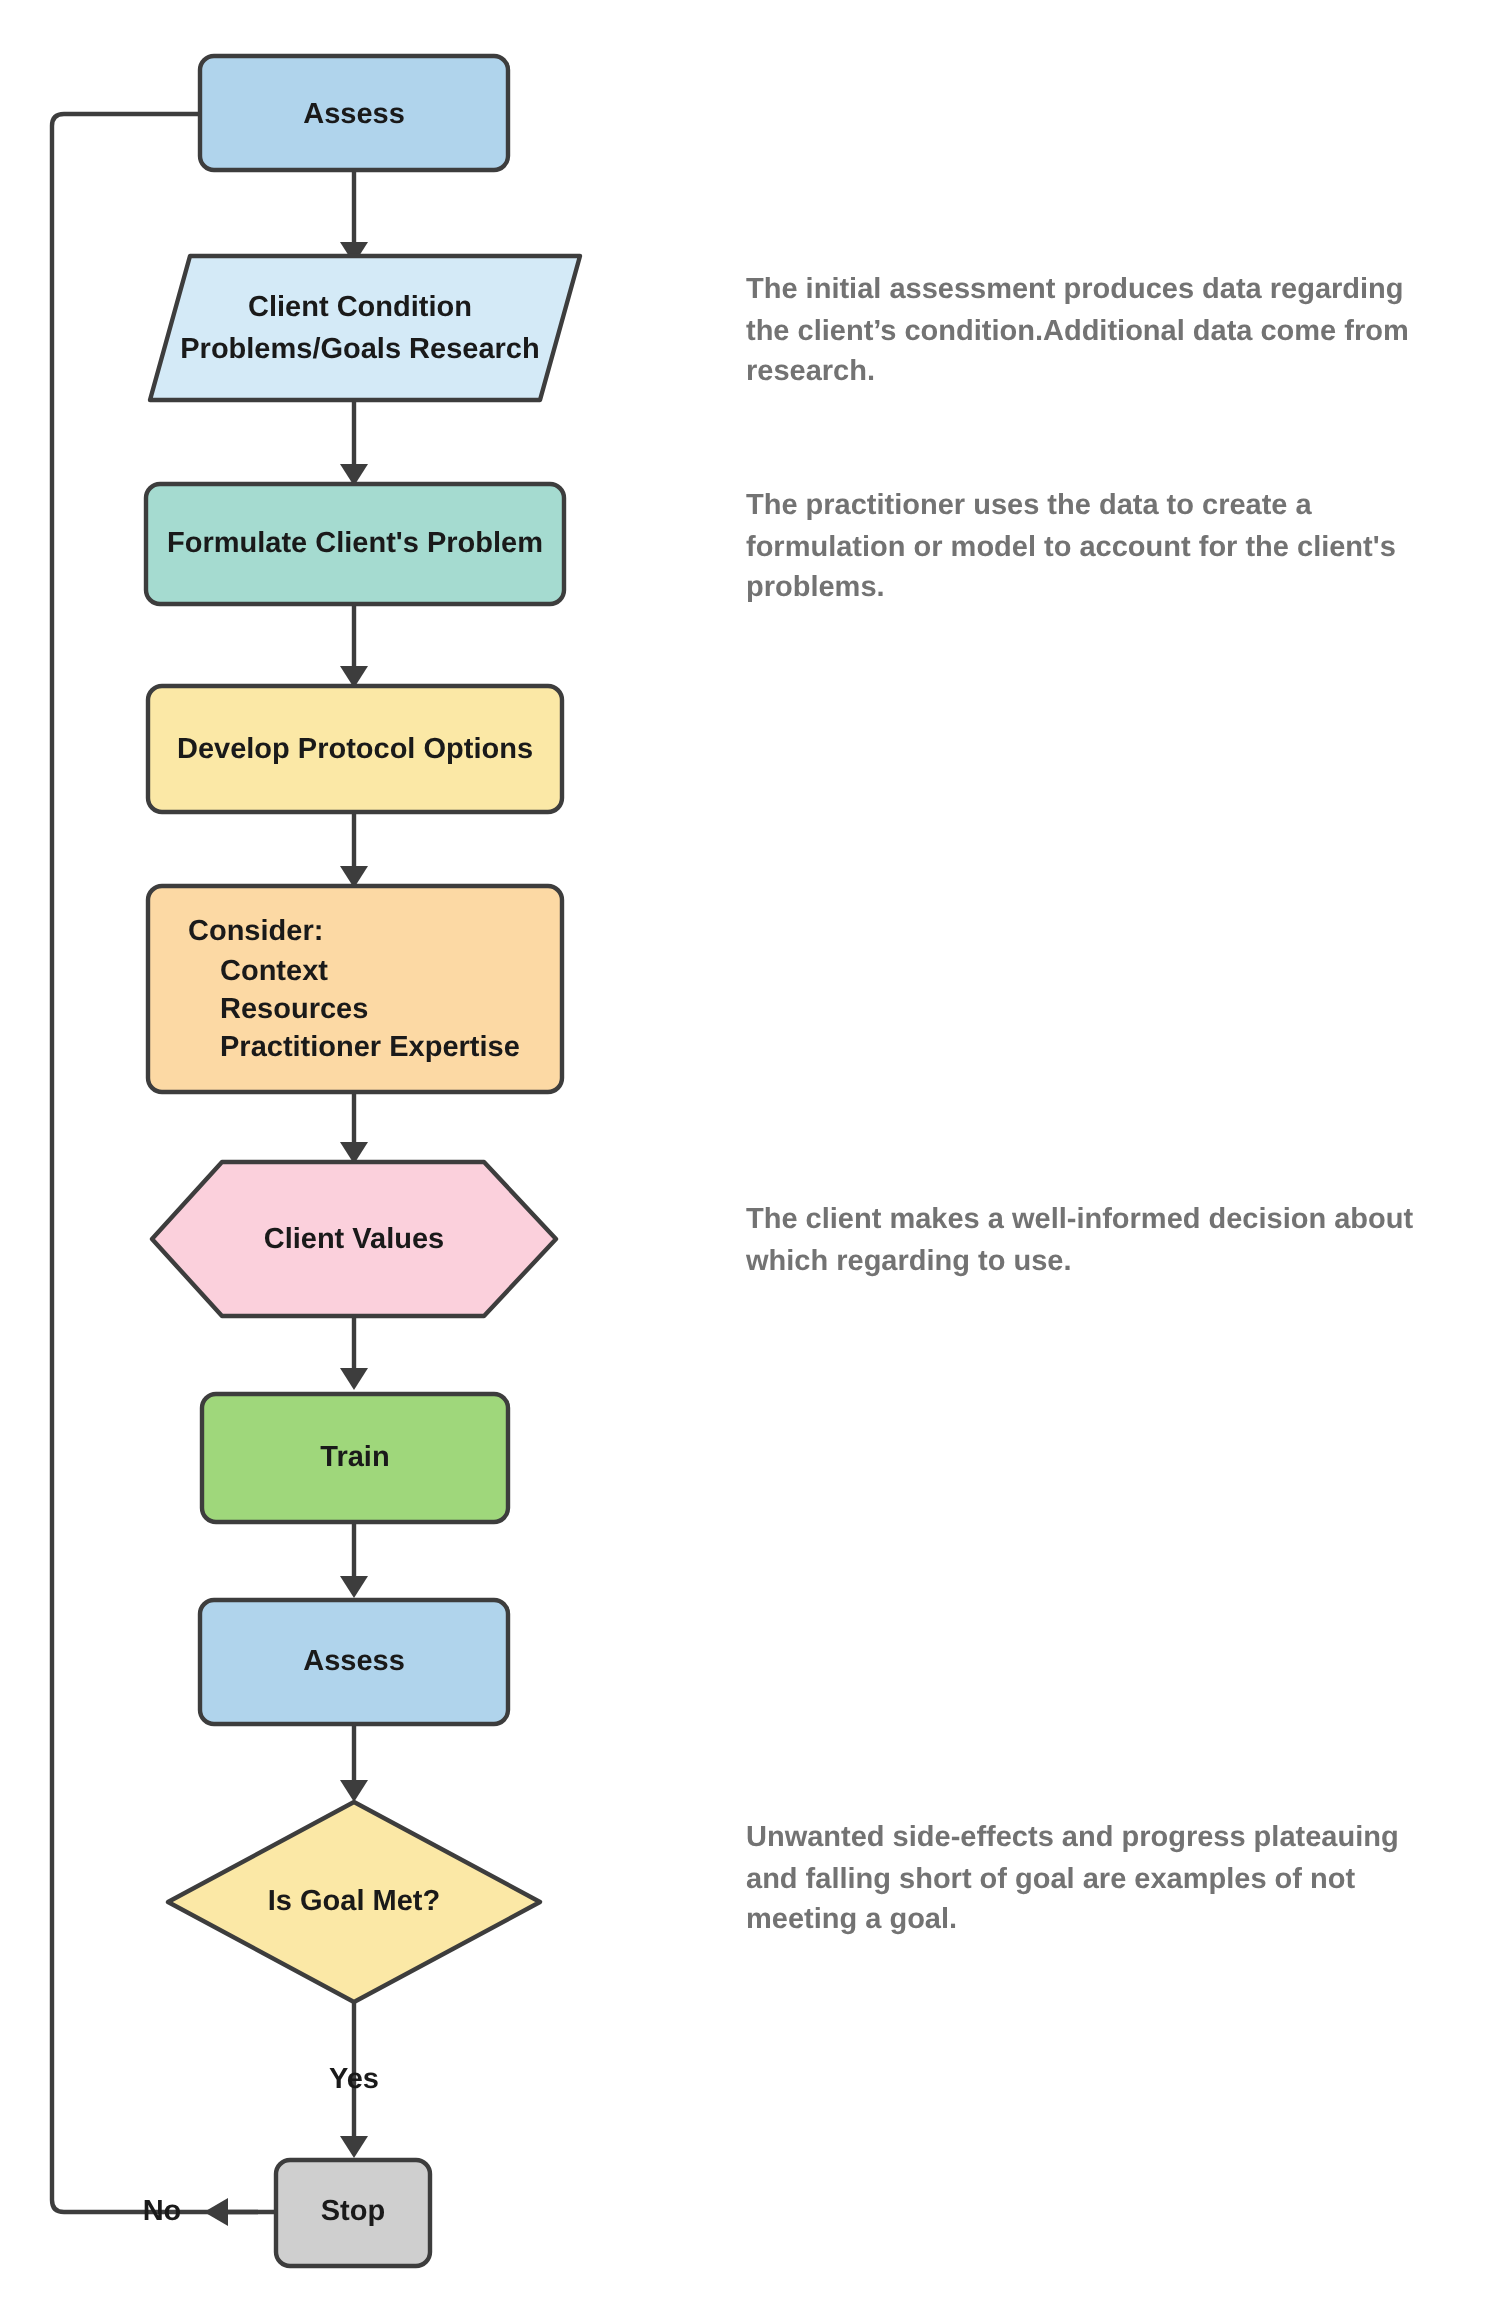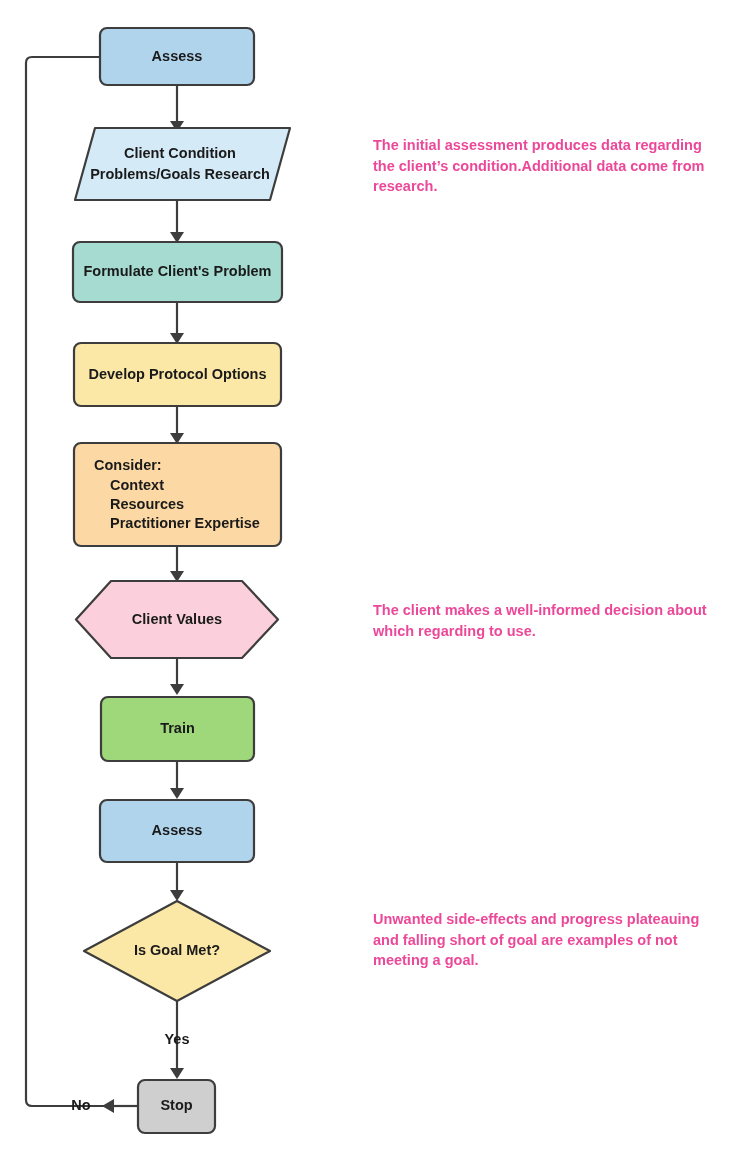--- a/index.html
+++ b/index.html
@@ -68,21 +68,21 @@
     font-weight: bold;
     fill: #1a1a1a;
     text-anchor: middle;
     dominant-baseline: middle;
   }
   .annotation {
     position: absolute;
     font-family: "Liberation Sans", sans-serif;
     font-size: 14.5px;
     font-weight: bold;
-    color: #ec4899;
+    color: #737373;
     line-height: 1.42;
     width: 348px;
     left: 373px;
   }
 </style>
 </head>
 <body>
 
 <div id="chart-root">
 
@@ -175,20 +175,21 @@
       <text class="node-label" x="176.5" y="1106">Stop</text>
     </g>
 
     <text class="edge-label" x="177" y="1040">Yes</text>
     <text class="edge-label" x="81" y="1106">No</text>
 
   </svg>
 
   <div class="annotation" style="top:135px;">The initial assessment produces data regarding the client’s condition.Additional data come from research.</div>
 
+  <div class="annotation" style="top:243px;">The practitioner uses the data to create a formulation or model to account for the client's problems.</div>
 
 
 
   <div class="annotation" style="top:600px;">The client makes a well-informed decision about which regarding to use.</div>
 
   <div class="annotation" style="top:909px;">Unwanted side-effects and progress plateauing and falling short of goal are examples of not meeting a goal.</div>
 
 </div>
 
 </body></html>

